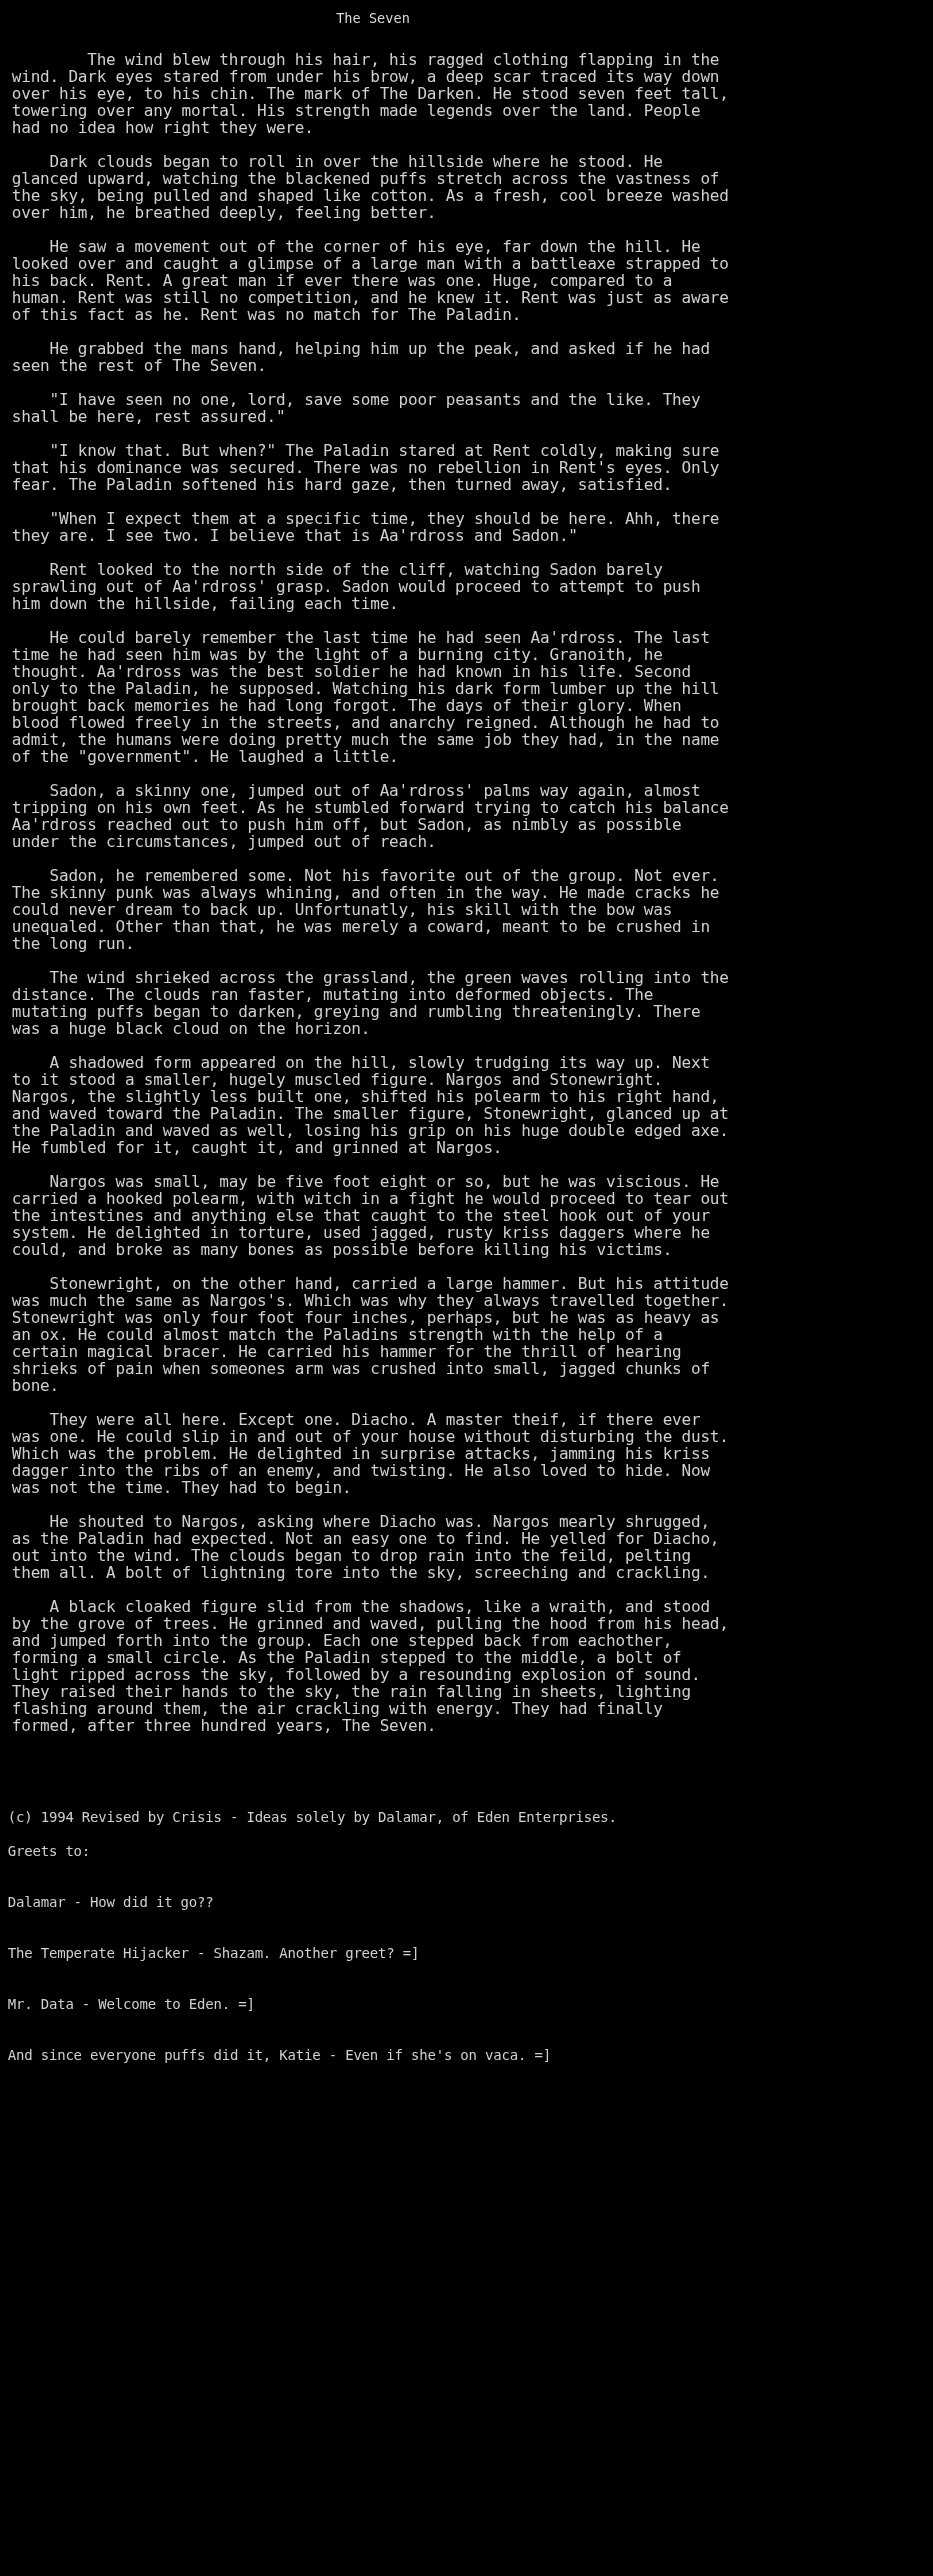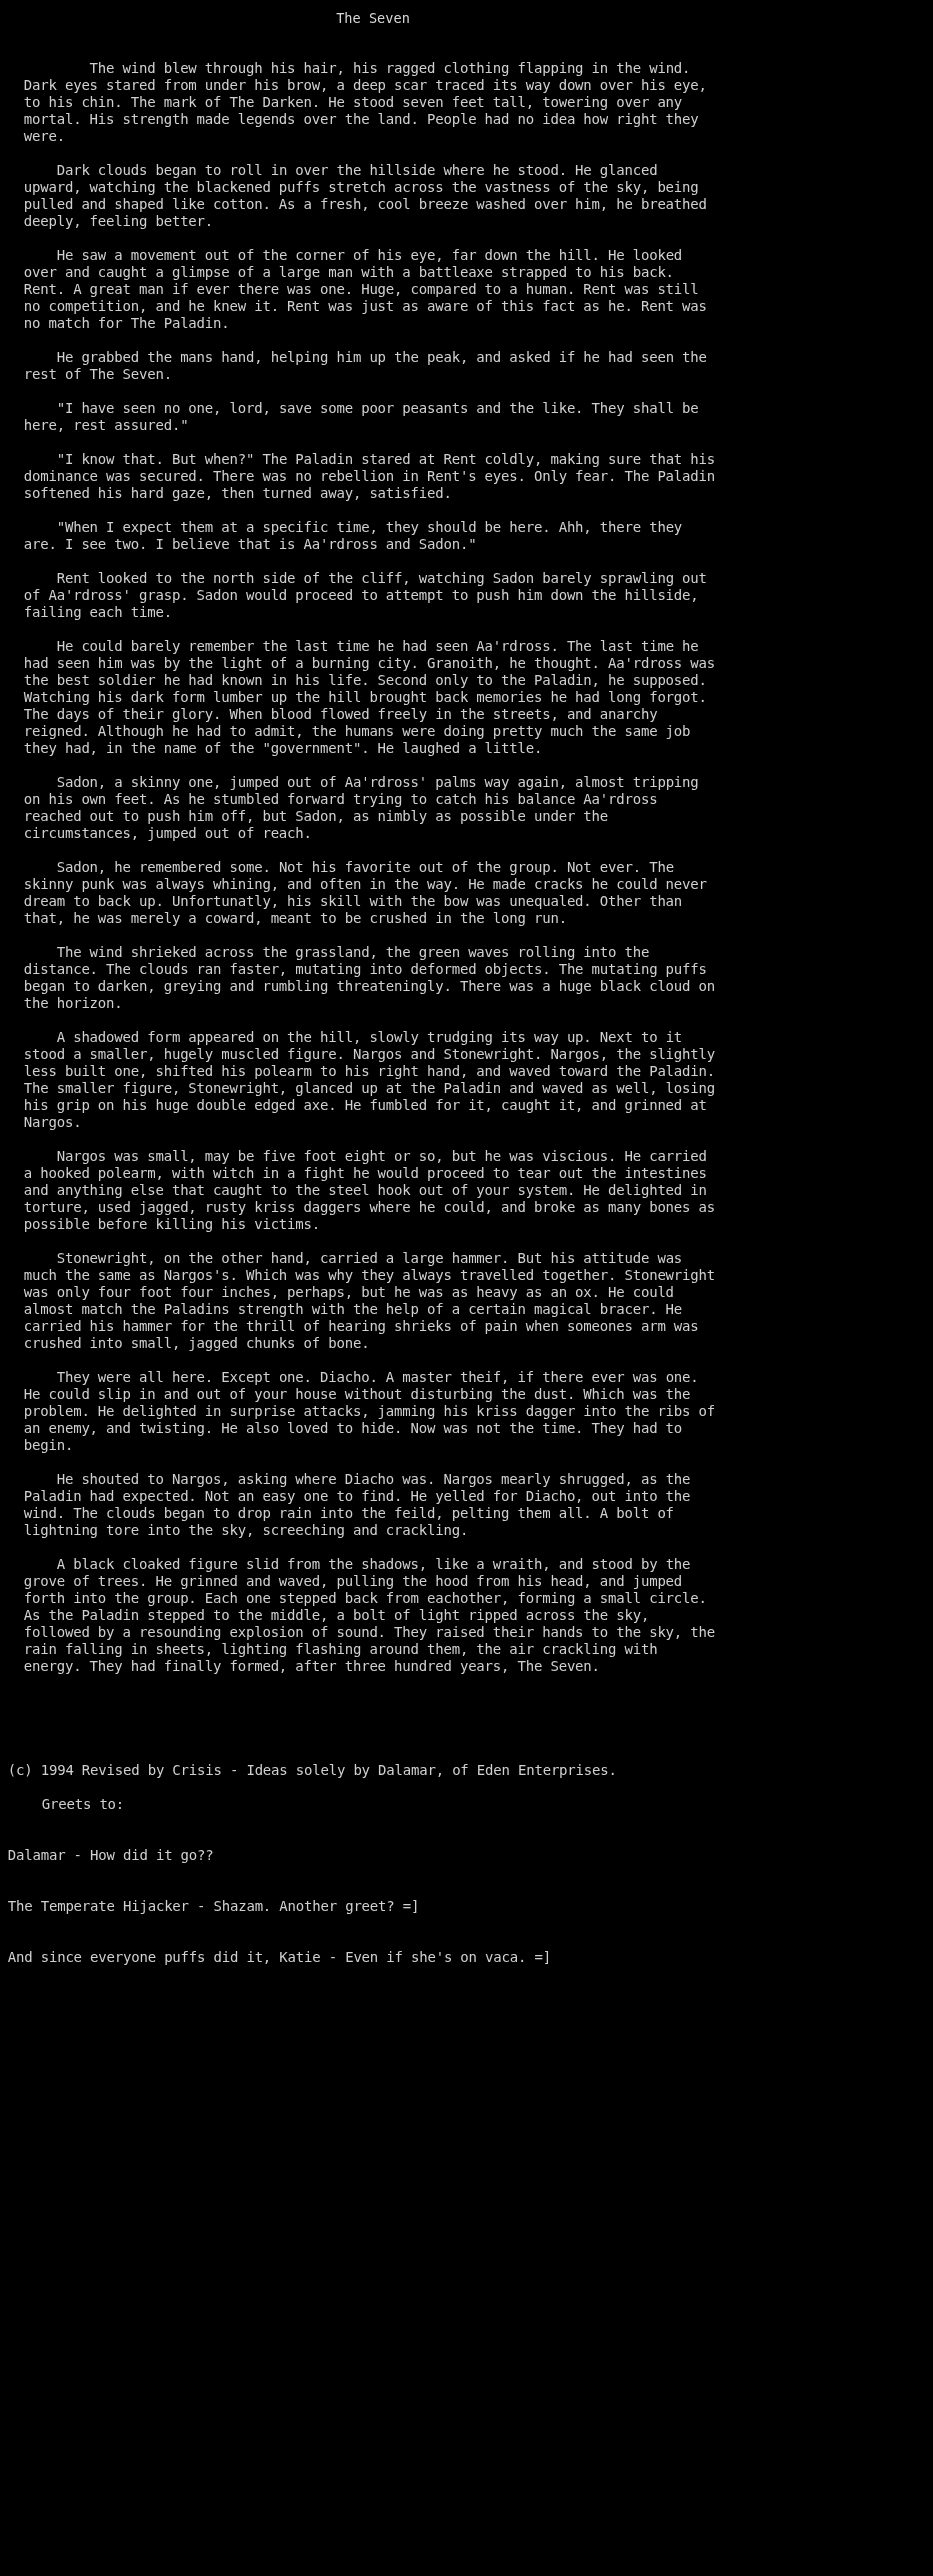--- a/index.html
+++ b/index.html
@@ -21,25 +21,25 @@
   .title {
     text-align: center;
     font-size: 13.6px;
     line-height: 18px;
     letter-spacing: 0px;
     color: #d8d8d8;
     margin: 0 0 6.5px 0;
     font-weight: normal;
   }
   .story {
-    font-size: 14px;
+    font-size: 16px;
     line-height: 17px;
     color: #d0d0d0;
     white-space: pre-wrap;
-    margin: 16px;
+    margin: 4px;
     padding: 0 5.2px 0 2.6px;
     font-family: "DejaVu Sans Mono", monospace;
     letter-spacing: -0.2px;
   }
   .spacer-lg { height: 17px; }
   .spacer-md { height: 17px; }
   .credit {
     font-size: 14px;
     line-height: 17px;
     color: #d0d0d0;
@@ -47,21 +47,20 @@
     padding: 0 5.2px 0 2.6px;
     letter-spacing: -0.2px;
     margin-top: 37px;
   }
   .greets-head {
     font-size: 14px;
     line-height: 17px;
     color: #d0d0d0;
     padding: 0 5.2px 0 2.6px;
     letter-spacing: -0.2px;
-    margin-left: 34px;
   }
   .greets-list {
     font-size: 14px;
     line-height: 17px;
     color: #d0d0d0;
     white-space: pre-wrap;
     padding: 0 5.2px 0 2.6px;
     letter-spacing: -0.2px;
   }
   .greet-line { display: block; }
@@ -115,17 +114,18 @@
 
   <div class="credit">(c) 1994 Revised by Crisis - Ideas solely by Dalamar, of Eden Enterprises.</div>
 
   <div class="spacer-md"></div>
 
   <div class="greets-head">Greets to:</div>
 
   <div class="greets-list">
     <span class="greet-line">Dalamar - How did it go??</span>
     <span class="greet-line">The Temperate Hijacker - Shazam. Another greet? =]</span>
+    <span class="greet-line">Mr. Data - Welcome to Eden. =]</span>
     <span class="greet-line">And since everyone puffs did it, Katie - Even if she's on vaca. =]</span>
   </div>
 
 </div>
 
 
 </body></html>

